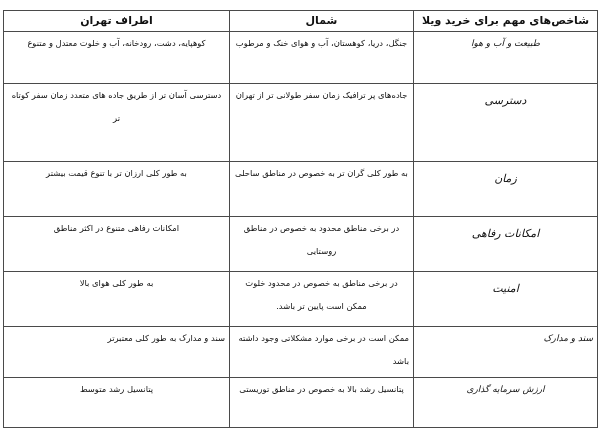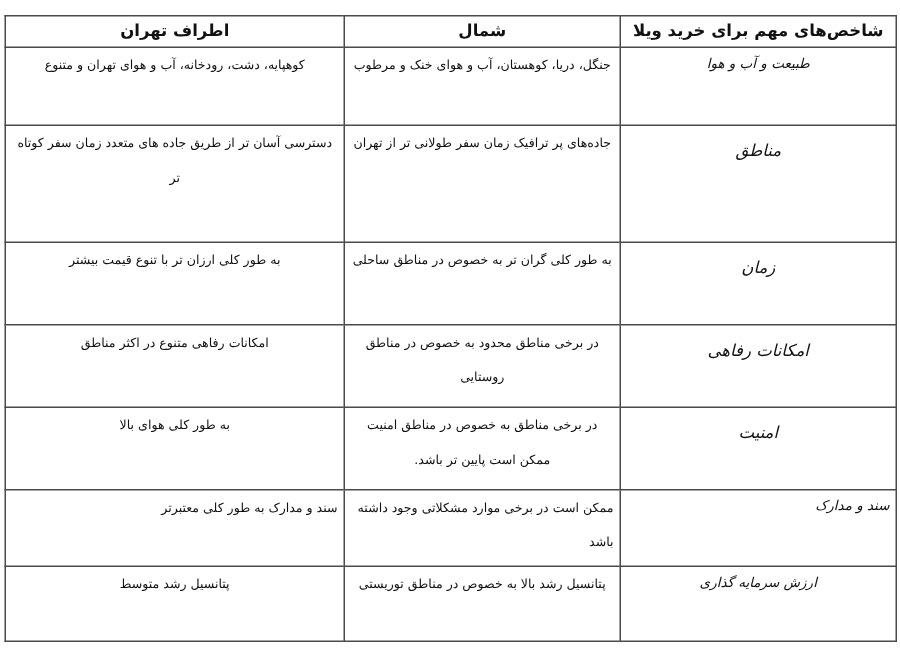--- a/index.html
+++ b/index.html
@@ -77,40 +77,40 @@
     <tr>
       <th>شاخص‌های مهم برای خرید ویلا</th>
       <th>شمال</th>
       <th>اطراف تهران</th>
     </tr>
   </thead>
   <tbody>
     <tr class="r1">
       <td class="criterion">طبیعت و آب و هوا</td>
       <td>جنگل، دریا، کوهستان، آب و هوای خنک و مرطوب</td>
-      <td>کوهپایه، دشت، رودخانه، آب و هوای تهران و متنوع</td>
+      <td>کوهپایه، دشت، رودخانه، آب و خلوت معتدل و متنوع</td>
     </tr>
     <tr class="r2">
-      <td class="criterion large">مناطق</td>
+      <td class="criterion large">دسترسی</td>
       <td>جاده‌های پر ترافیک زمان سفر طولانی تر از تهران</td>
       <td>دسترسی آسان تر از طریق جاده های متعدد زمان سفر کوتاه تر</td>
     </tr>
     <tr class="r3">
       <td class="criterion large">زمان</td>
       <td>به طور کلی گران تر به خصوص در مناطق ساحلی</td>
       <td>به طور کلی ارزان تر با تنوع قیمت بیشتر</td>
     </tr>
     <tr class="r4">
       <td class="criterion large">امکانات رفاهی</td>
       <td>در برخی مناطق محدود به خصوص در مناطق روستایی</td>
       <td>امکانات رفاهی متنوع در اکثر مناطق</td>
     </tr>
     <tr class="r5">
       <td class="criterion large">امنیت</td>
-      <td>در برخی مناطق به خصوص در مناطق امنیت ممکن است پایین تر باشد.</td>
+      <td>در برخی مناطق به خصوص در محدود خلوت ممکن است پایین تر باشد.</td>
       <td>به طور کلی هوای بالا</td>
     </tr>
     <tr class="r6">
       <td class="criterion">سند و مدارک</td>
       <td>ممکن است در برخی موارد مشکلاتی وجود داشته باشد</td>
       <td>سند و مدارک به طور کلی معتبرتر</td>
     </tr>
     <tr class="r7">
       <td class="criterion">ارزش سرمایه گذاری</td>
       <td>پتانسیل رشد بالا به خصوص در مناطق توریستی</td>

